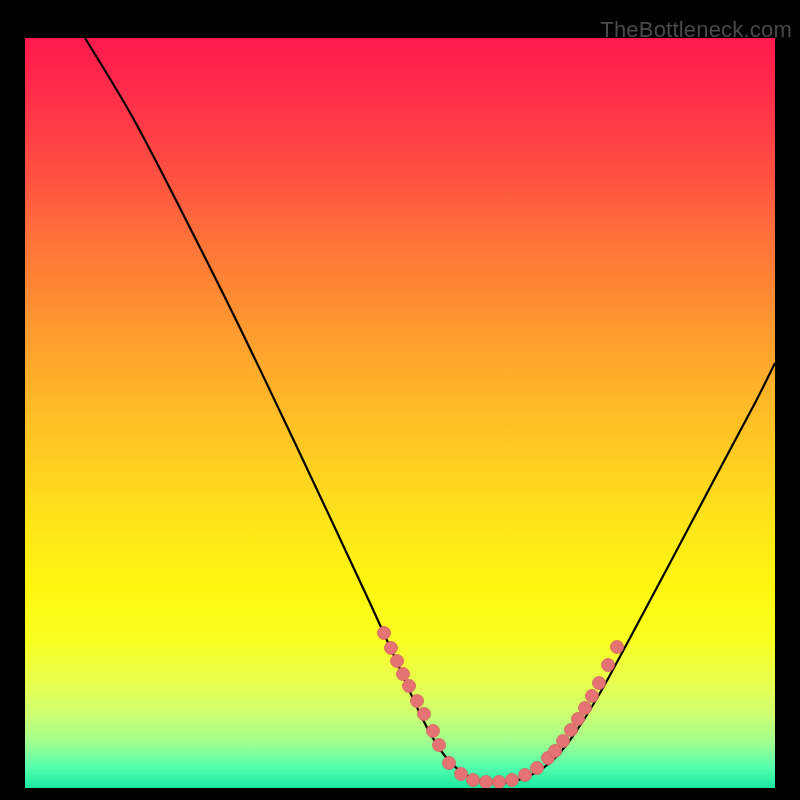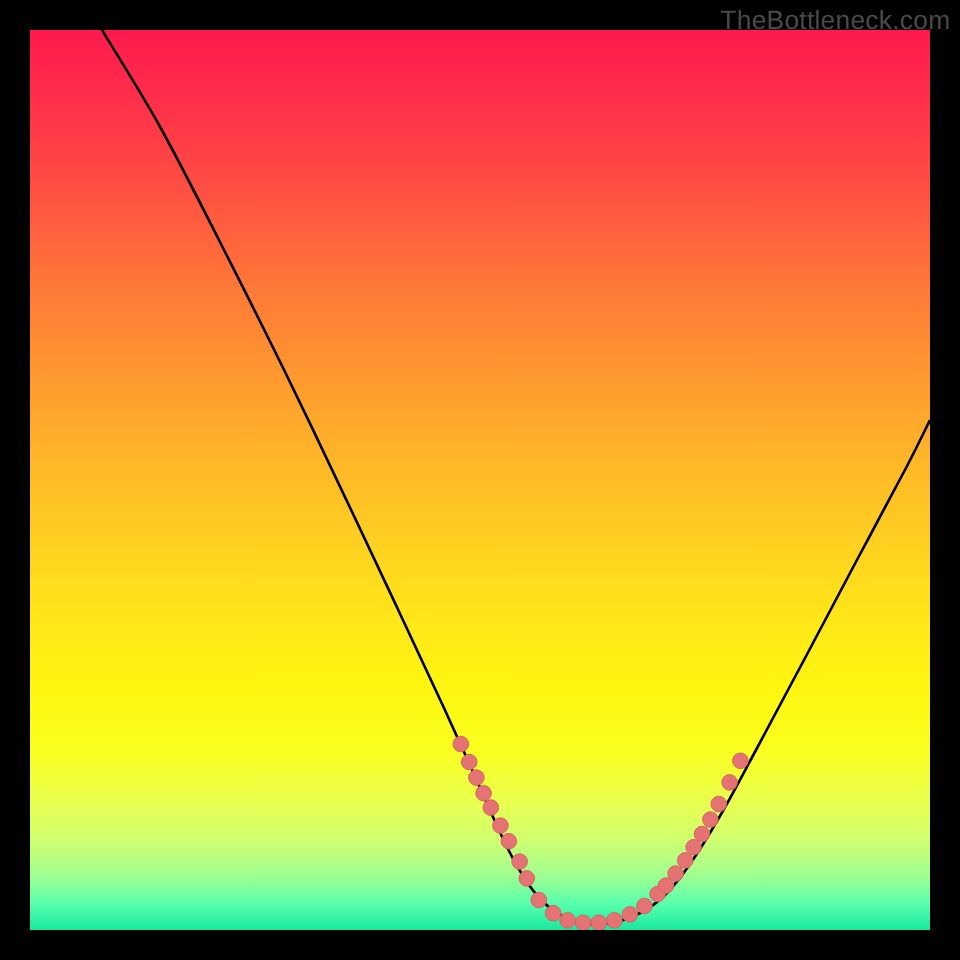--- a/index.html
+++ b/index.html
@@ -8,21 +8,21 @@
     background: #000;
     width: 800px;
     height: 800px;
     overflow: hidden;
     position: relative;
     font-family: Arial, Helvetica, sans-serif;
   }
   .frame {
     position: absolute;
     left: 0;
-    top: 0;
+    top: 13px;
     width: 800px;
     height: 568px;
     background: #000;
   }
   .plot-area {
     position: absolute;
     left: 25px;
     top: 25px;
     width: 750px;
     height: 750px;

